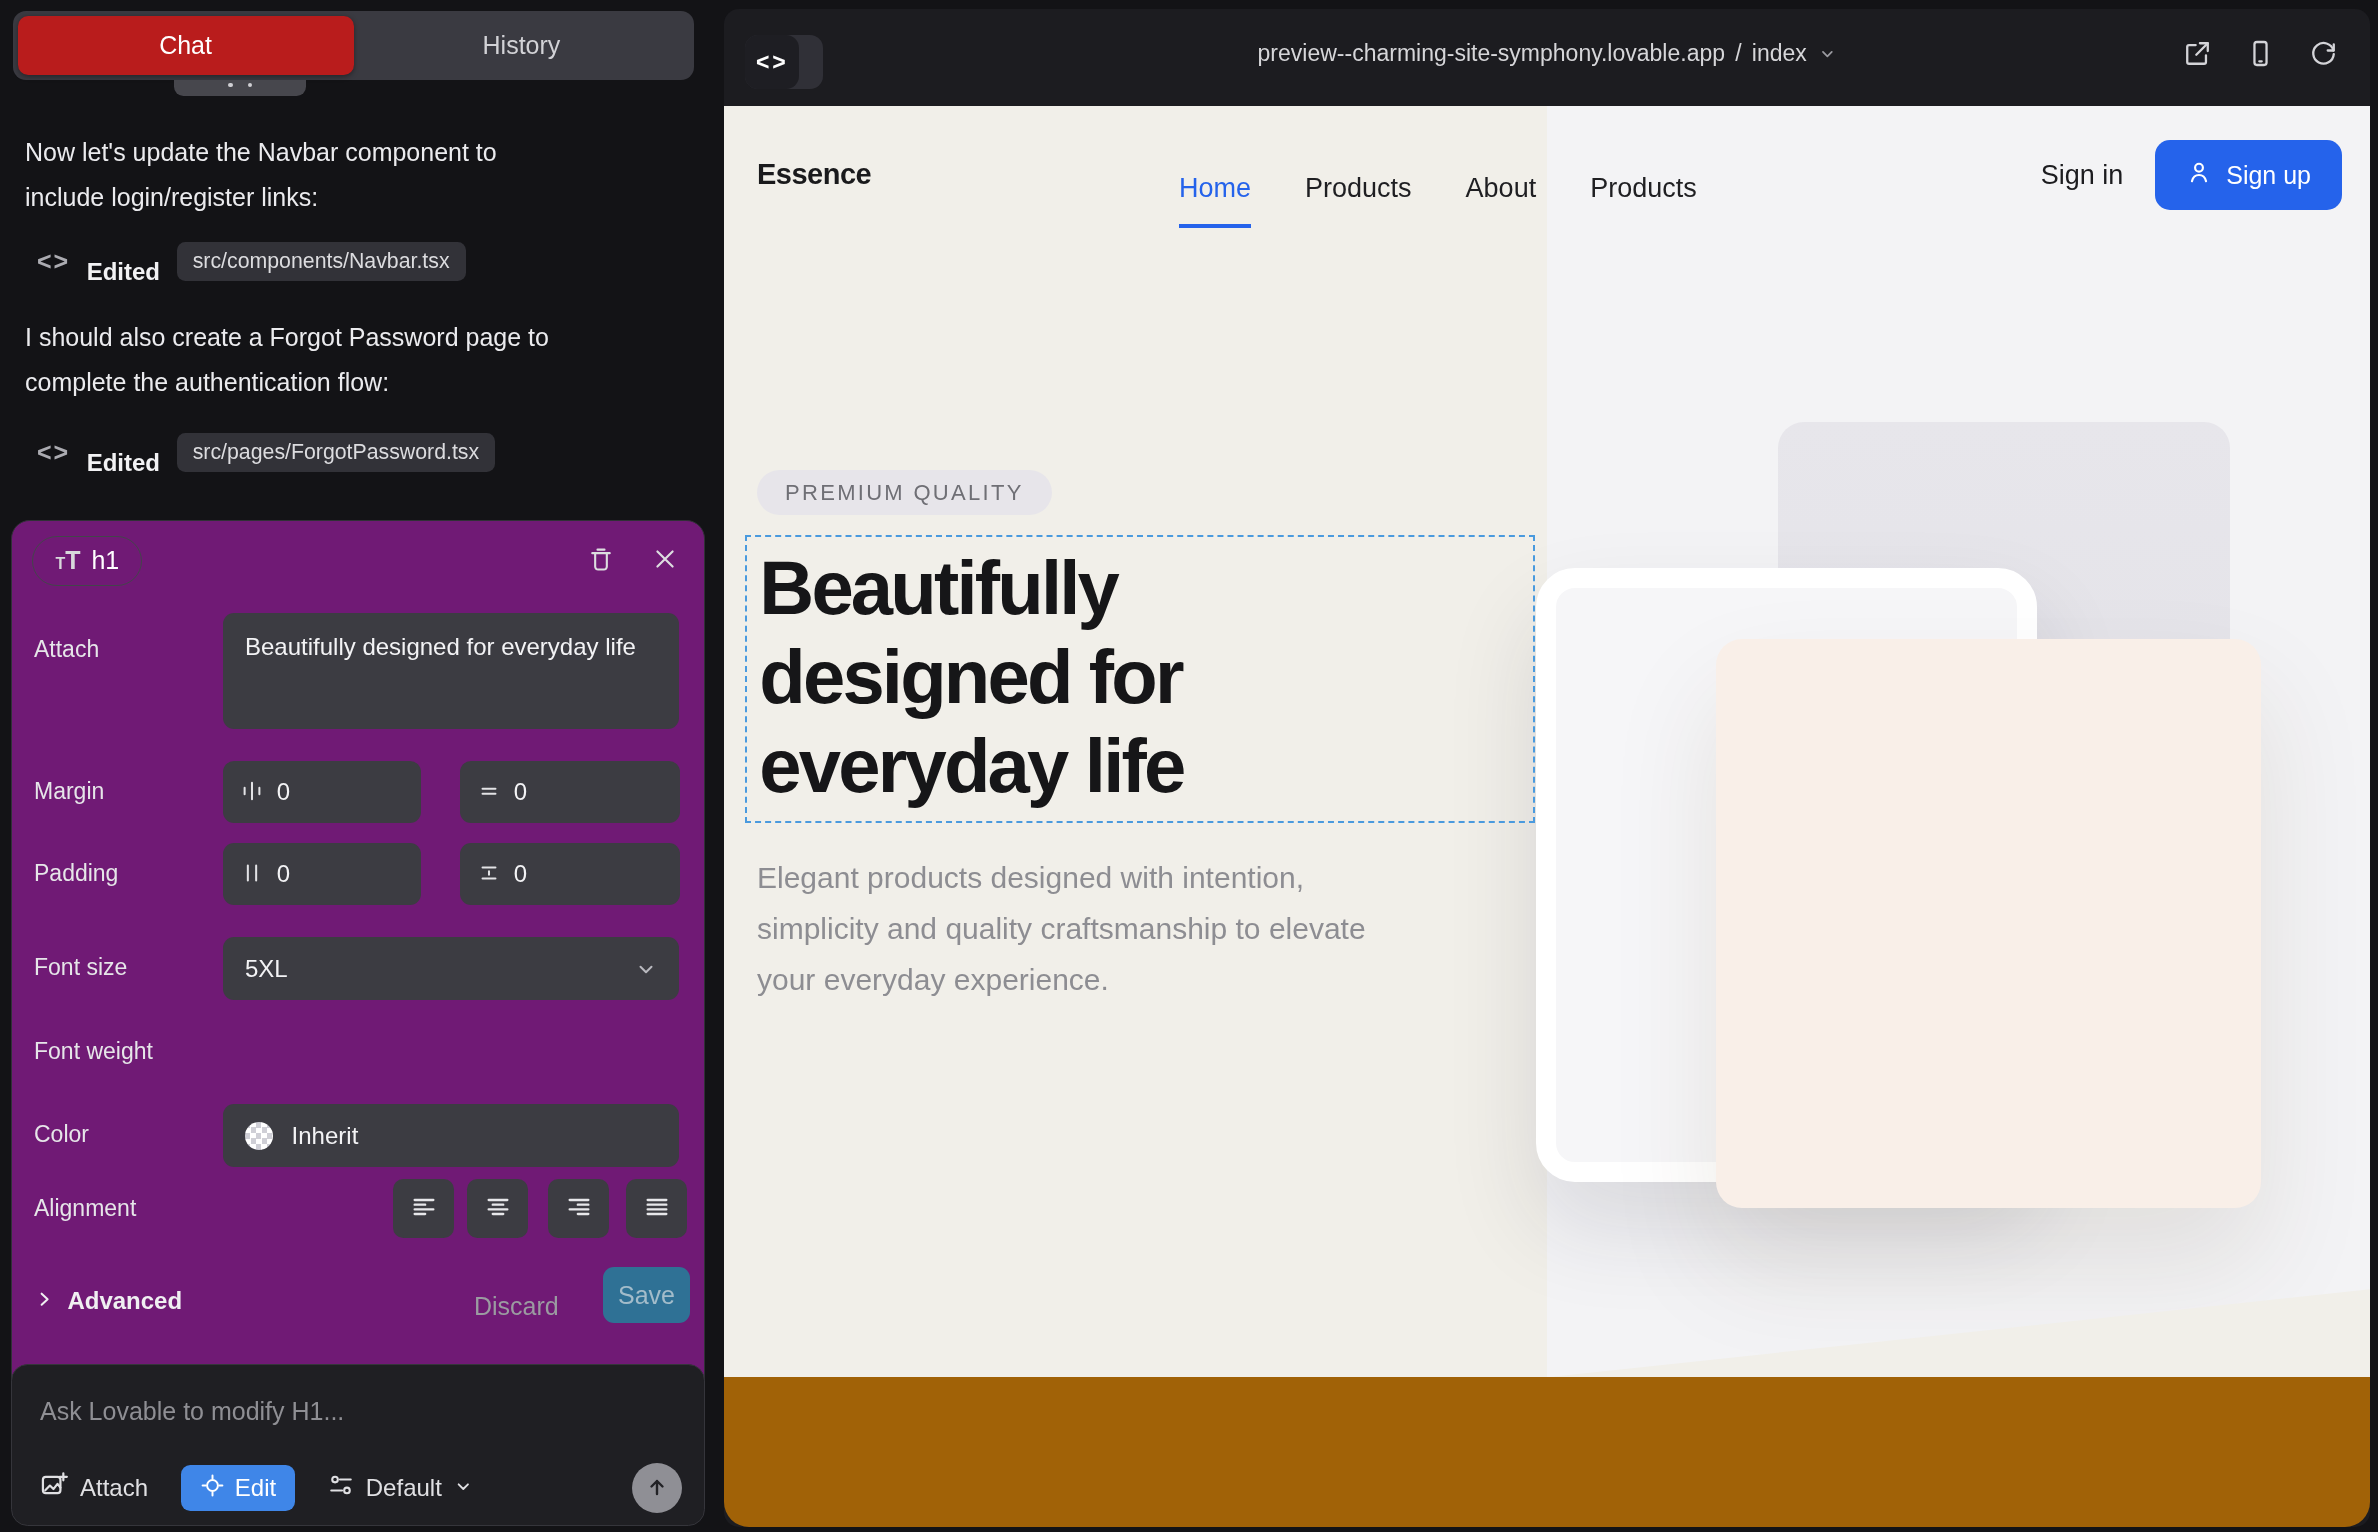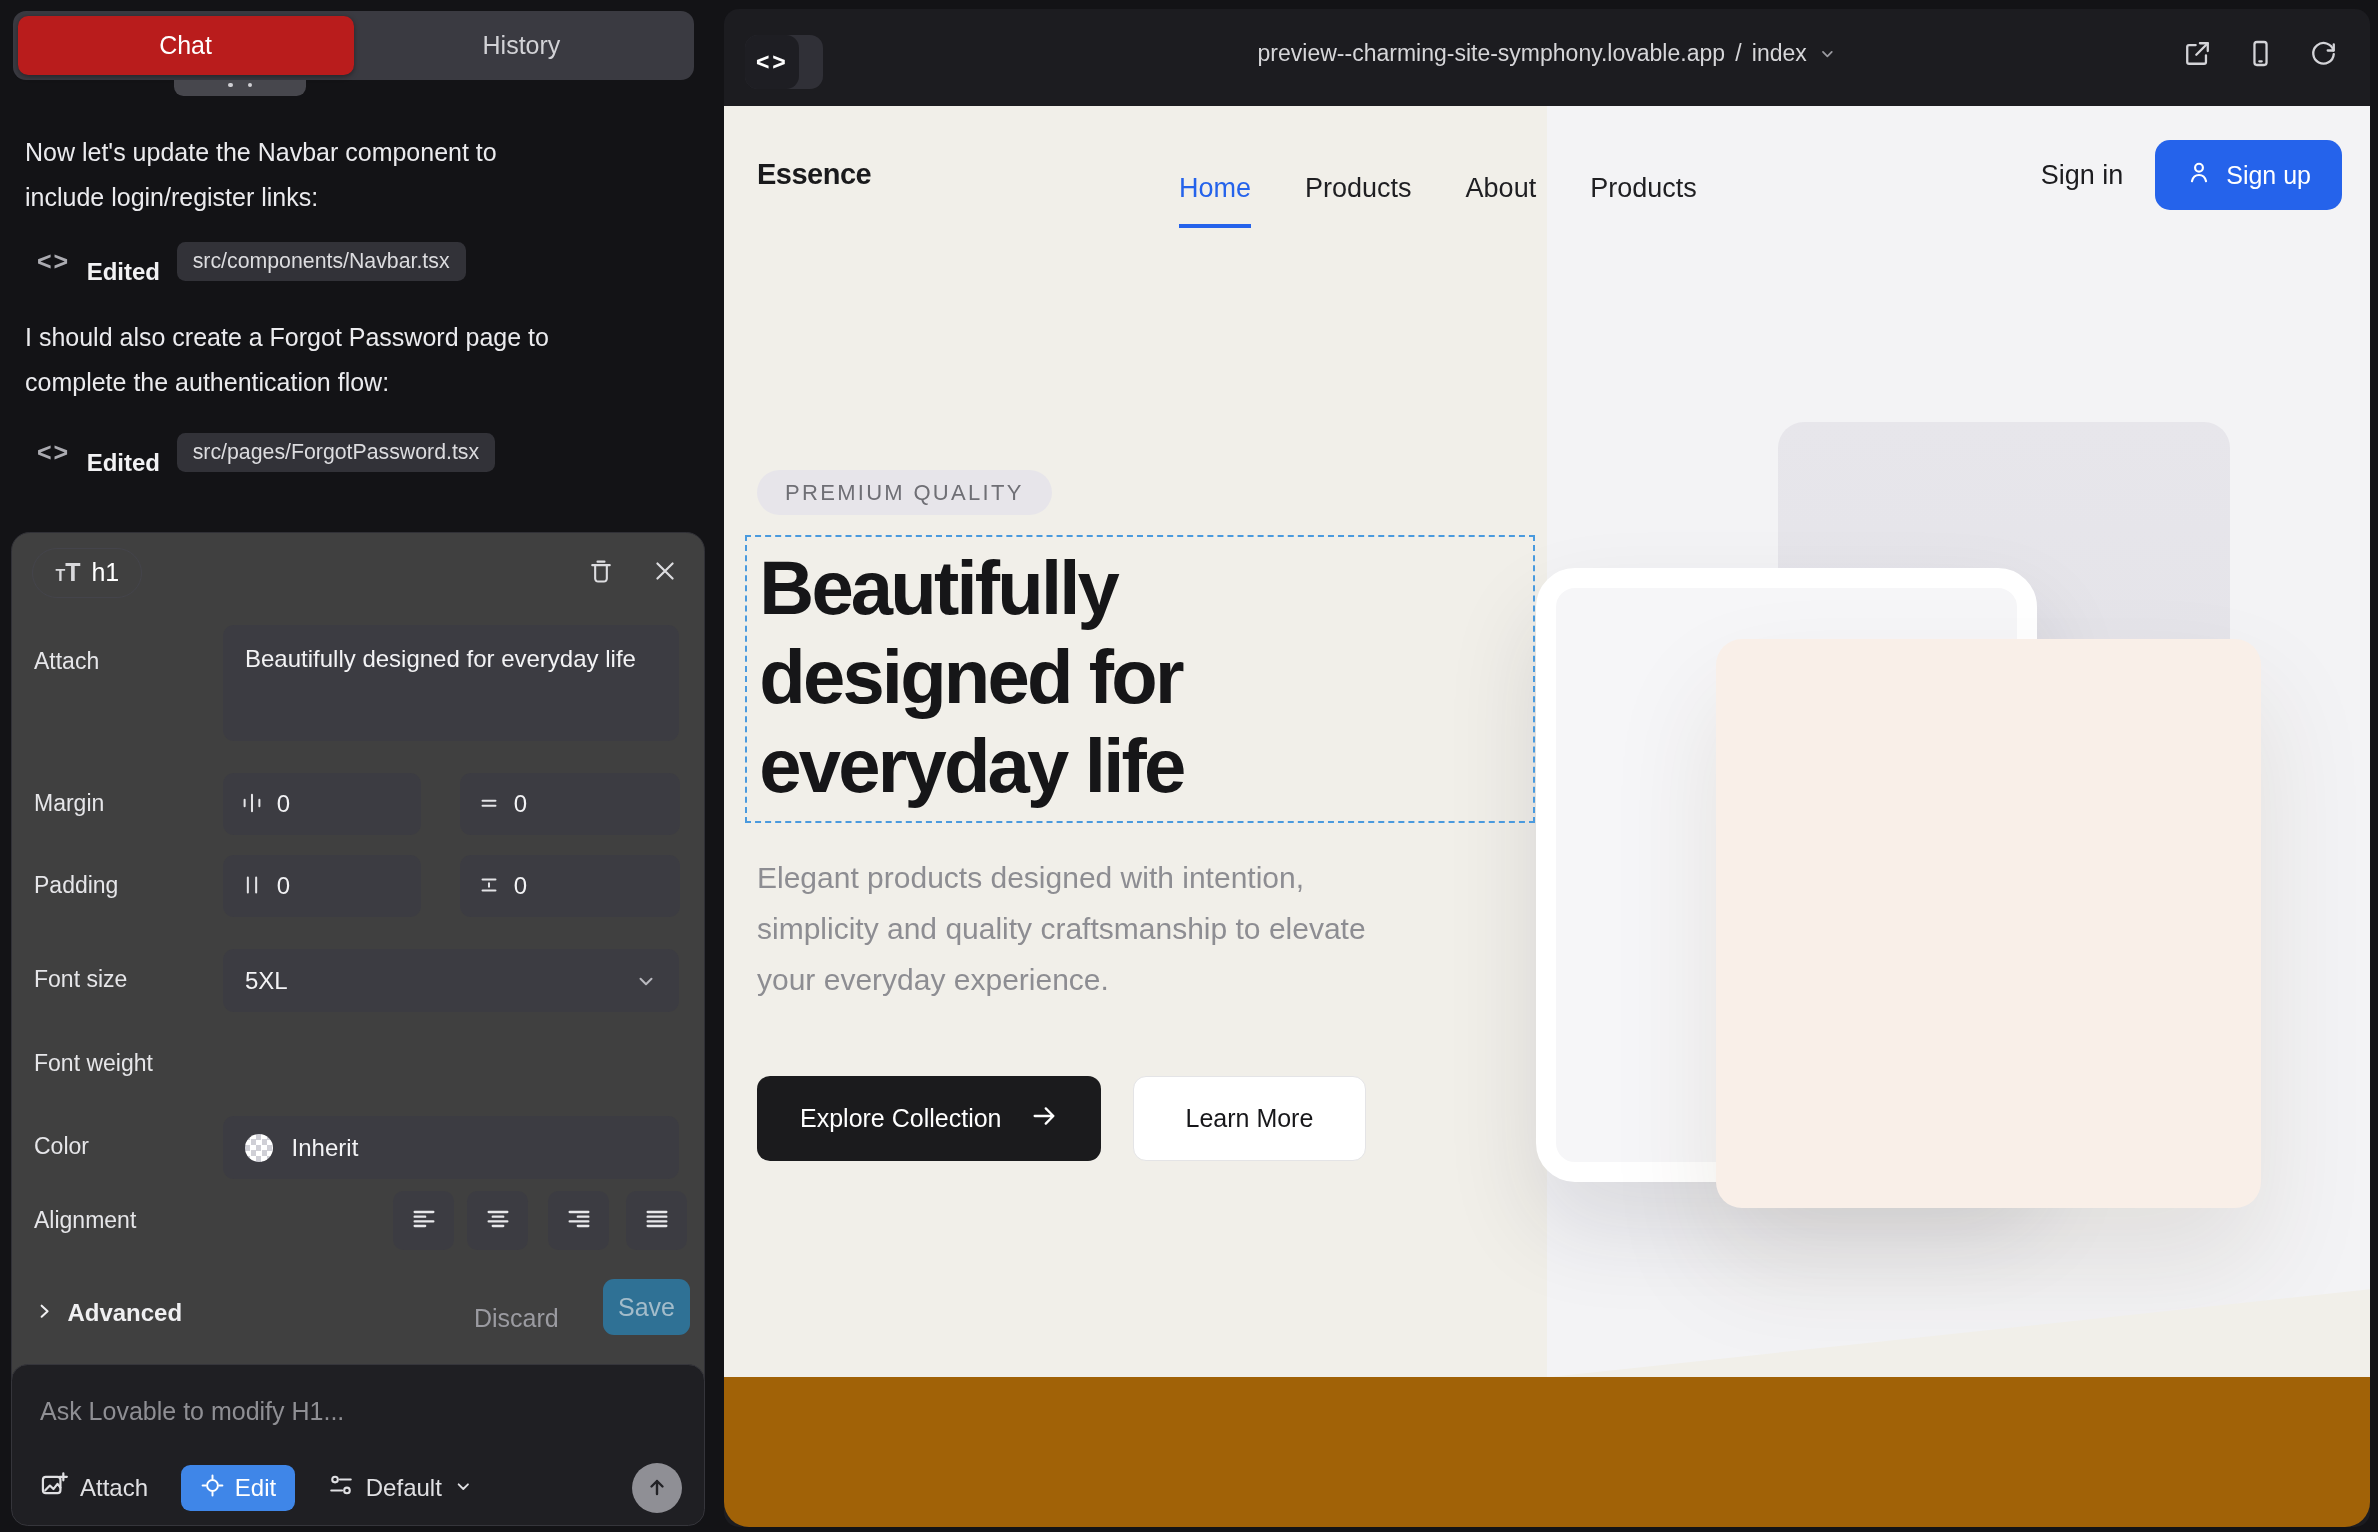--- a/index.html
+++ b/index.html
@@ -25,22 +25,22 @@
   .msg.m1 { top:130px; } .msg.m2 { top:315px; }
 
   .edited-row { position:absolute; left:37px; display:flex; align-items:center; gap:16.7px; height:45px; }
   .edited-row.r1 { top:239px; } .edited-row.r2 { top:430px; }
   .code-ic { font-size:25px; font-weight:600; color:#ababb1; letter-spacing:1.9px; }
   .edited-label { font-size:24px; font-weight:700; color:#f2f2f4;margin-top:20px; }
   .file-chip { background:#323238; border-radius:8.3px; padding:7.4px 16px;
                font-size:21.3px; color:#dcdcdf; cursor:pointer; }
 
   
-  .editor { position:absolute; left:11px; top:532px; width:694px; height:983px;
-            background:#404040; border:1.9px solid #303036; border-radius:18.6px; }
+  .editor { position:absolute; left:11px; top:520px; width:694px; height:983px;
+            background:#701a75; border:1.9px solid #303036; border-radius:18.6px; }
   .el-badge { position:absolute; left:20.4px; top:15px; display:inline-flex; align-items:center;
               gap:11px; border:1.9px solid #44444b; border-radius:927px; padding:9.3px 22px;
               color:#fff; cursor:pointer; }
   .type-ic { color:#d8d8db; font-weight:600; }
   .type-ic .t-s { font-size:16px; } .type-ic .t-b { font-size:25px; }
   .el-tag { font-size:25px; color:#fff; }
   .ed-actions { position:absolute; right:26px; top:24px; display:flex; gap:37px; align-items:center; }
   .icon-btn { background:none; border:none; color:#dddde0; cursor:pointer; display:flex; }
 
   .ed-label { position:absolute; left:22px; font-size:23px; font-weight:500; color:#e6e6e9; }
@@ -417,29 +417,18 @@
         </nav>
 
         <div class="hero-badge">PREMIUM QUALITY</div>
 
         <div class="selection">
           <h1>Beautifully designed for everyday life</h1>
         </div>
 
         <p class="lede">Elegant products designed with intention, simplicity and quality craftsmanship to elevate your everyday experience.</p>
 
-        <div class="ctas">
-          <button class="cta-dark">
-            <span>Explore Collection</span>
-            <span>
-              <svg width="28" height="28" viewBox="0 0 24 24" fill="none" stroke="currentColor" stroke-width="2" stroke-linecap="round" stroke-linejoin="round">
-                  <path d="M4 12h16M13.5 5.5L20 12l-6.5 6.5"></path>
-                </svg>
-            </span>
-          </button>
-          <button class="cta-light">Learn More</button>
-        </div>
 
       </div>
     </div>
   </main>
 </div>
 
 
 </body></html>

